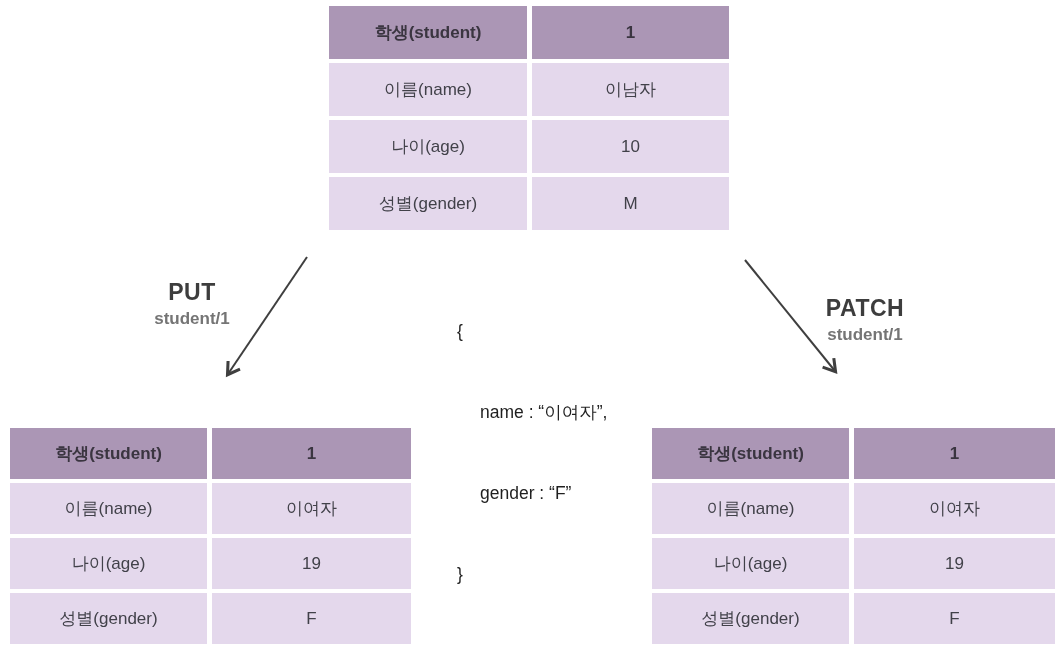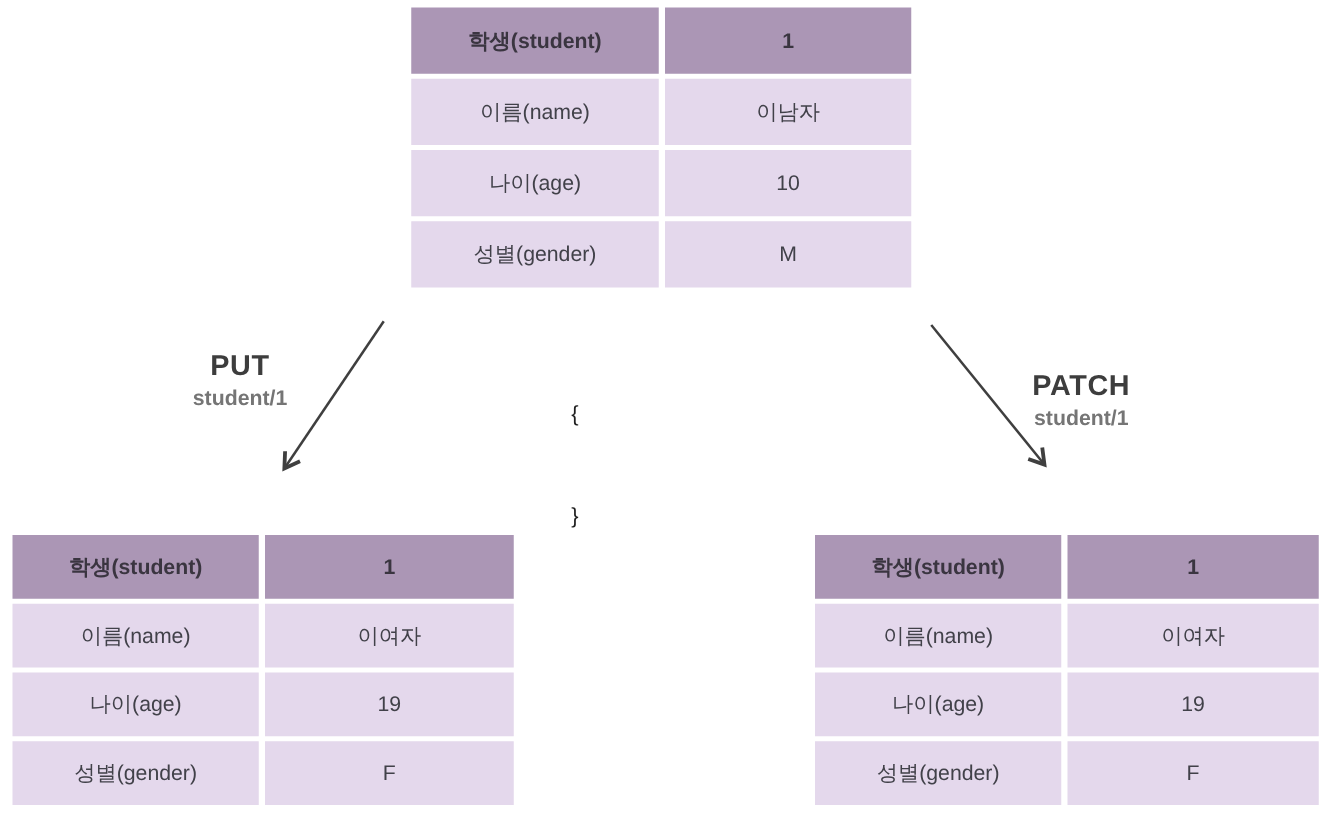--- a/index.html
+++ b/index.html
@@ -122,20 +122,22 @@
     <div class="path">student/1</div>
   </div>
 
   <div class="method-group" id="patch-group">
     <div class="method">PATCH</div>
     <div class="path">student/1</div>
   </div>
 
   <div class="json-block">
     <div class="json-line">{</div>
+    <div class="json-line indent">name : “이여자”,</div>
+    <div class="json-line indent">gender : “F”</div>
     <div class="json-line">}</div>
   </div>
 
   <div class="student-table" id="table-put-result">
     <div class="cell header">학생(student)</div>
     <div class="cell header">1</div>
     <div class="cell">이름(name)</div>
     <div class="cell">이여자</div>
     <div class="cell">나이(age)</div>
     <div class="cell">19</div>

